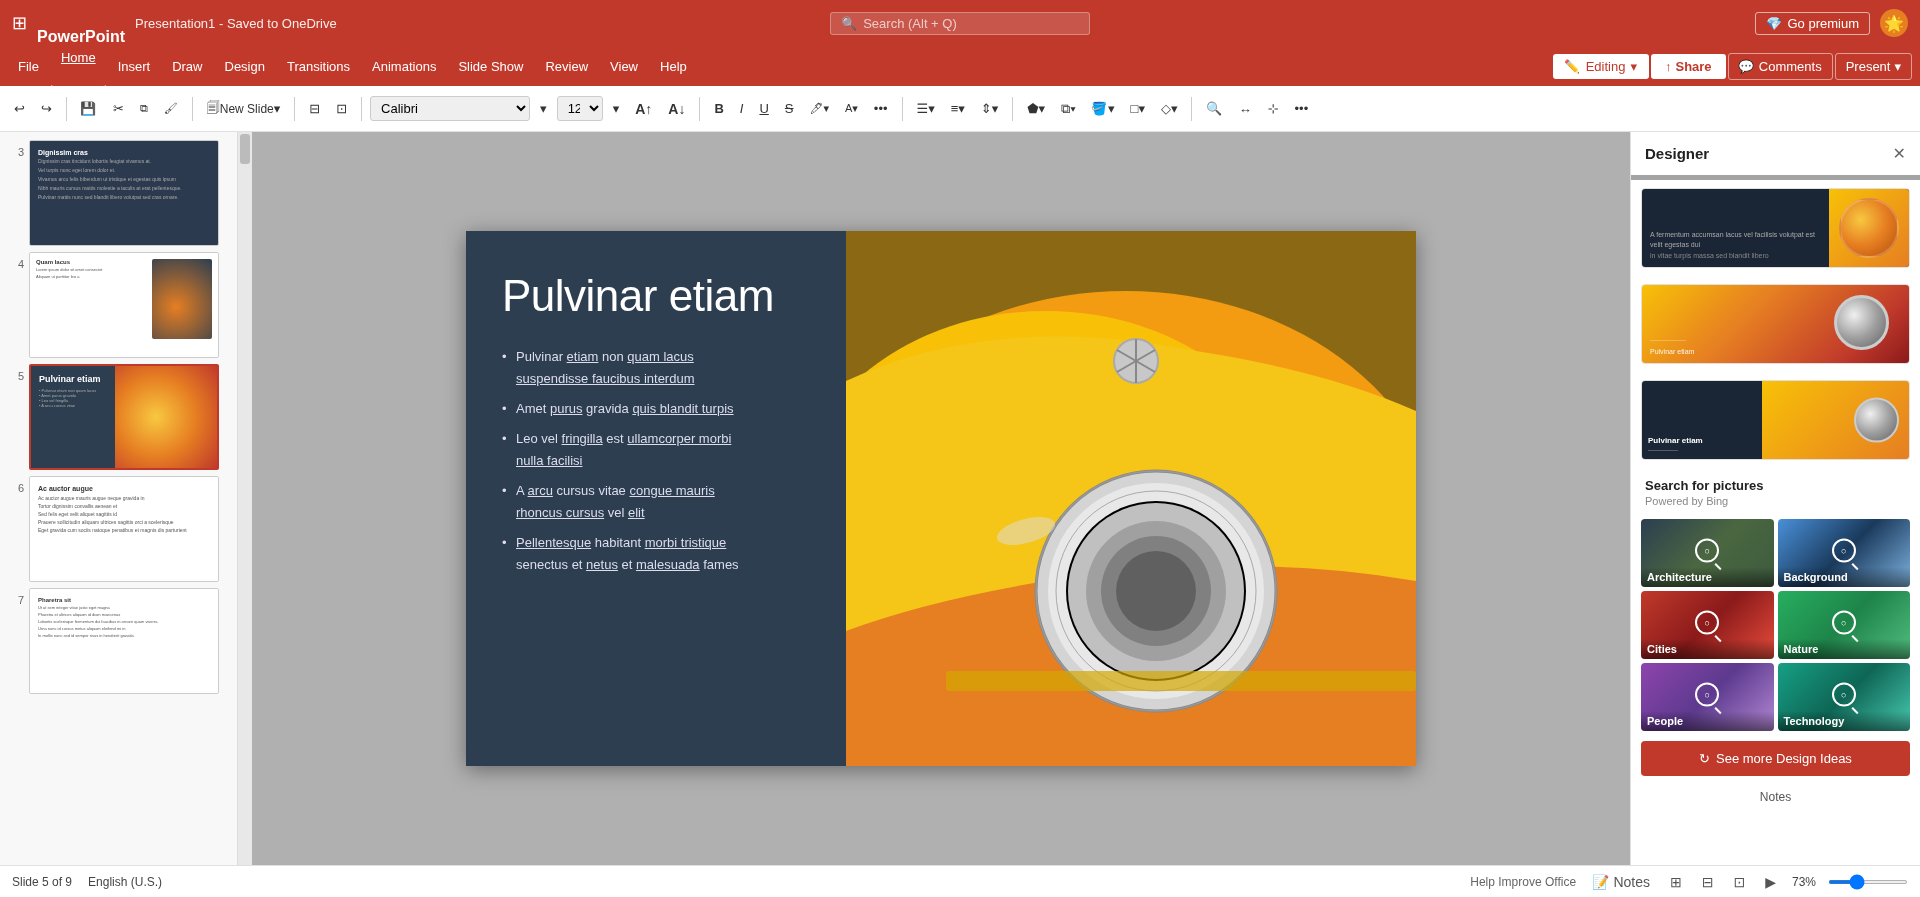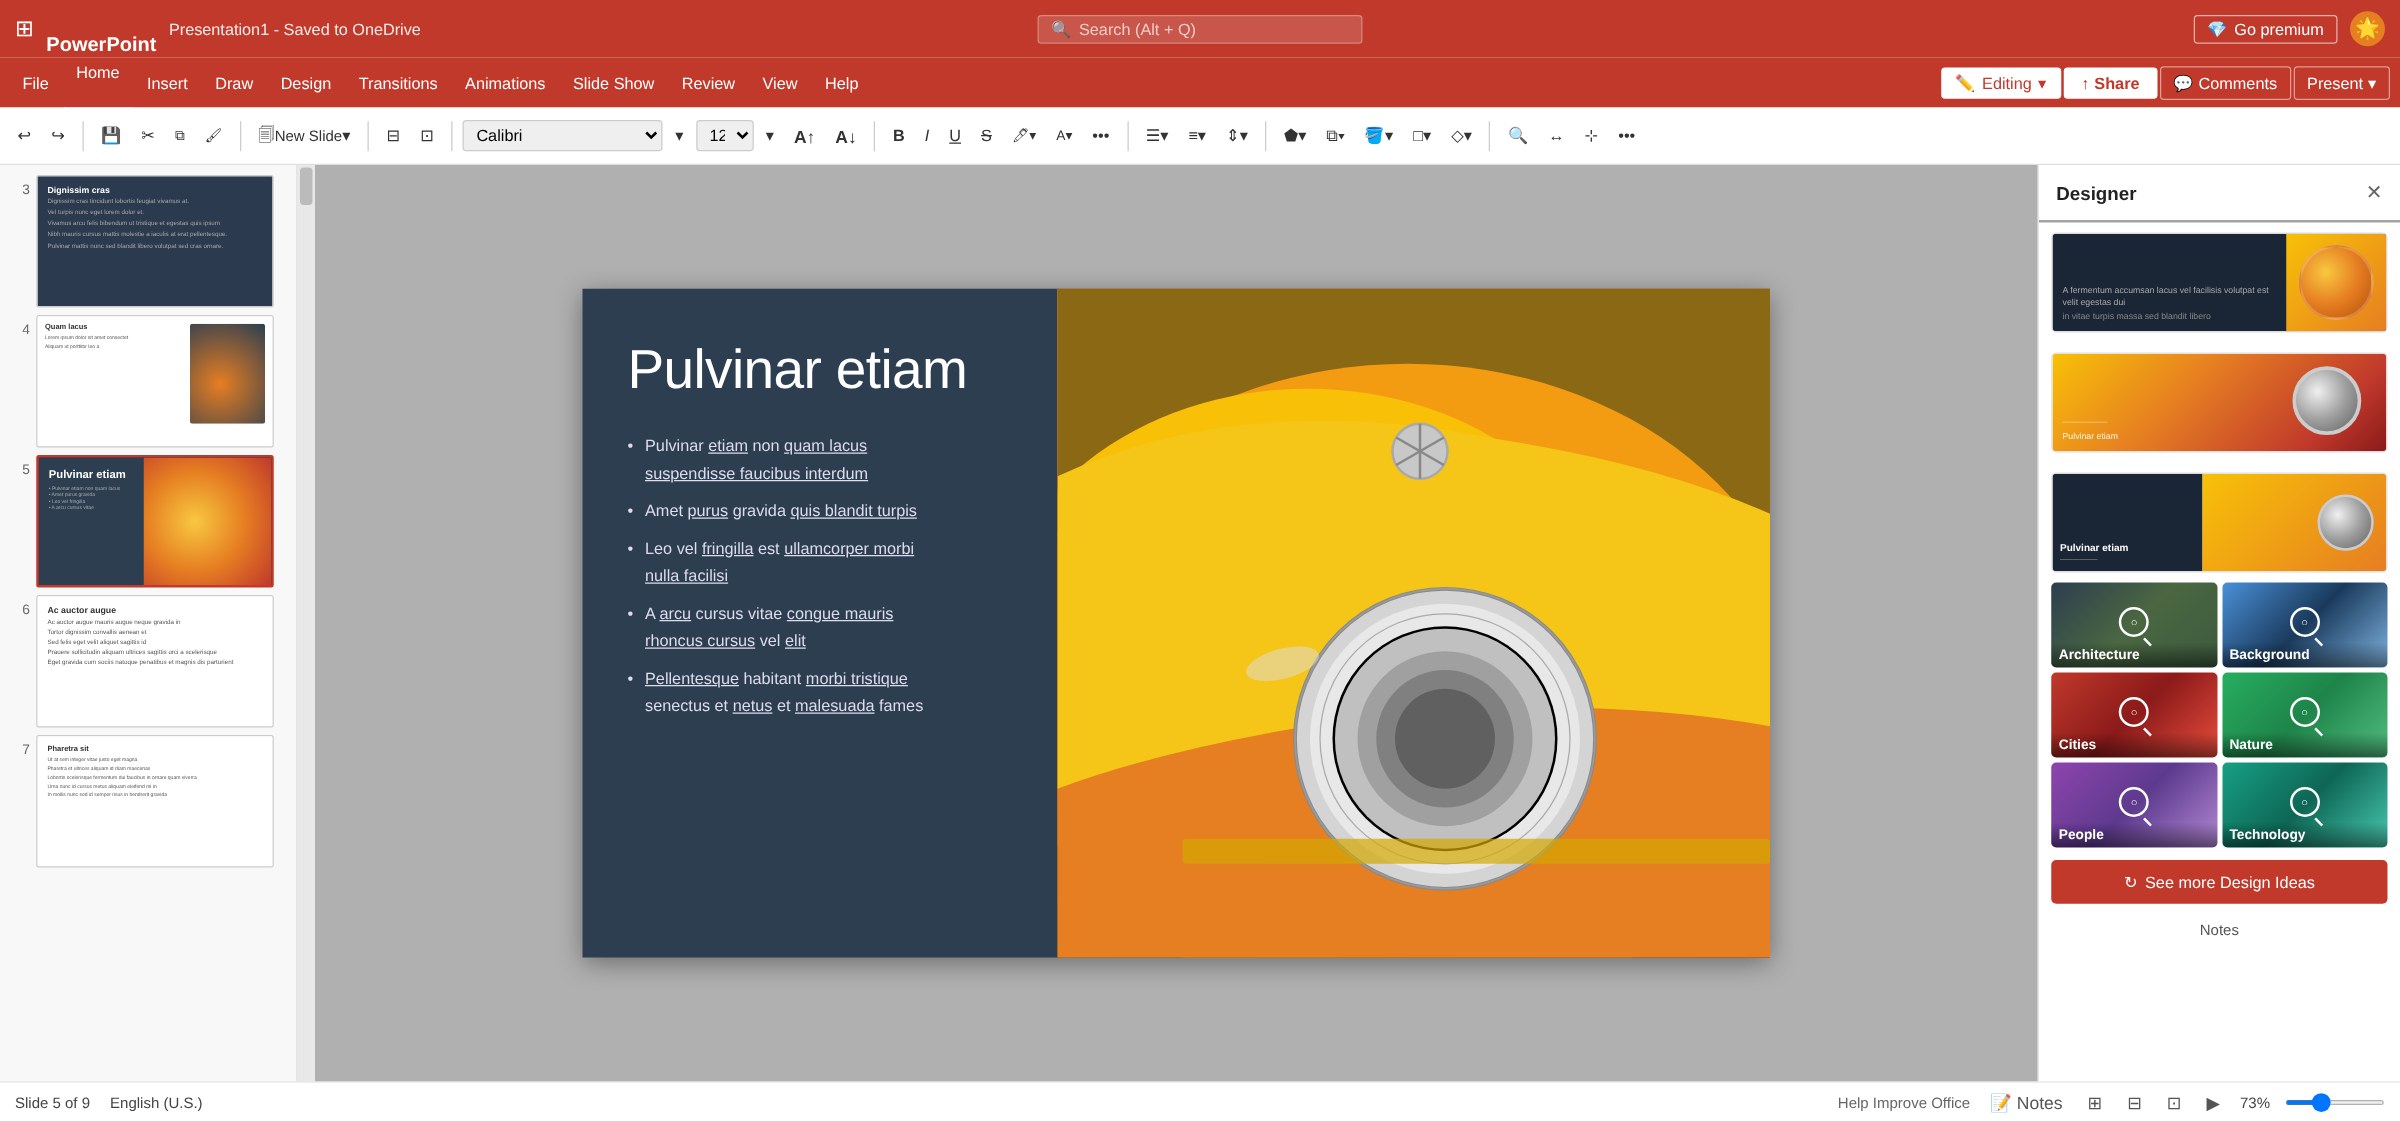--- a/index.html
+++ b/index.html
@@ -63,21 +63,21 @@
       padding: 0 8px;
       gap: 2px;
     }
     #menubar .menu-item {
       color: white;
       font-size: 13px;
       padding: 5px 10px;
       cursor: pointer;
       border-radius: 3px;
     }
-    #menubar .menu-item.active { border-bottom: 2px solid white; padding-bottom: 21px; }
+    #menubar .menu-item.active { border-bottom: 2px solid white; padding-bottom: 21px; text-decoration: underline; }
     #menubar .spacer { flex: 1; }
     #menubar .editing-btn {
       background: white;
       color: #c0392b;
       border: none;
       border-radius: 3px;
       padding: 5px 12px;
       font-size: 13px;
       cursor: pointer;
       display: flex; align-items: center; gap: 5px;
@@ -283,24 +283,24 @@
     #designer-panel {
       width: 290px;
       background: white;
       border-left: 1px solid #e0e0e0;
       display: flex;
       flex-direction: column;
       overflow-y: auto;
     }
     #designer-header {
       display: flex;
-      align-items: flex-end;
+      align-items: center;
       justify-content: space-between;
       padding: 12px 14px;
-      border-bottom: 2px solid #a3a3a3;
+      border-bottom: 5px solid #a3a3a3;
     }
     #designer-header h3 { font-size: 15px; font-weight: 600; color: #222; }
     #designer-header .close-btn { background: none; border: none; font-size: 16px; cursor: pointer; color: #666; }
 
     .design-preview {
       margin: 8px 10px;
       border-radius: 4px;
       overflow: hidden;
       cursor: pointer;
       border: 1px solid #e0e0e0;
@@ -710,20 +710,24 @@
             <div style="font-size:8px;color:white;font-weight:bold;">Pulvinar etiam</div>
             <div style="font-size:5px;color:#aaa;margin-top:2px;">——————</div>
           </div>
         </div>
         <div class="preview-right-yellow" style="background:linear-gradient(135deg,#f8c107,#e67e22);position:relative;overflow:hidden;">
           <div style="position:absolute;right:10px;top:50%;transform:translateY(-50%);width:45px;height:45px;border-radius:50%;background:radial-gradient(circle at 35% 35%,#f0f0f0,#a0a0a0,#606060);border:2px solid #ccc;"></div>
         </div>
       </div>
     </div>
 
+    <div class="search-for-pictures">
+      <h4>Search for pictures</h4>
+      <div class="powered">Powered by Bing</div>
+    </div>
 
     <div class="picture-grid">
 
       <div class="picture-tile tile-architecture">
         <div class="search-icon-circle">
           <span style="color:white;font-size:9px;">○</span>
         </div>
         <div class="tile-label">Architecture</div>
       </div>
 

